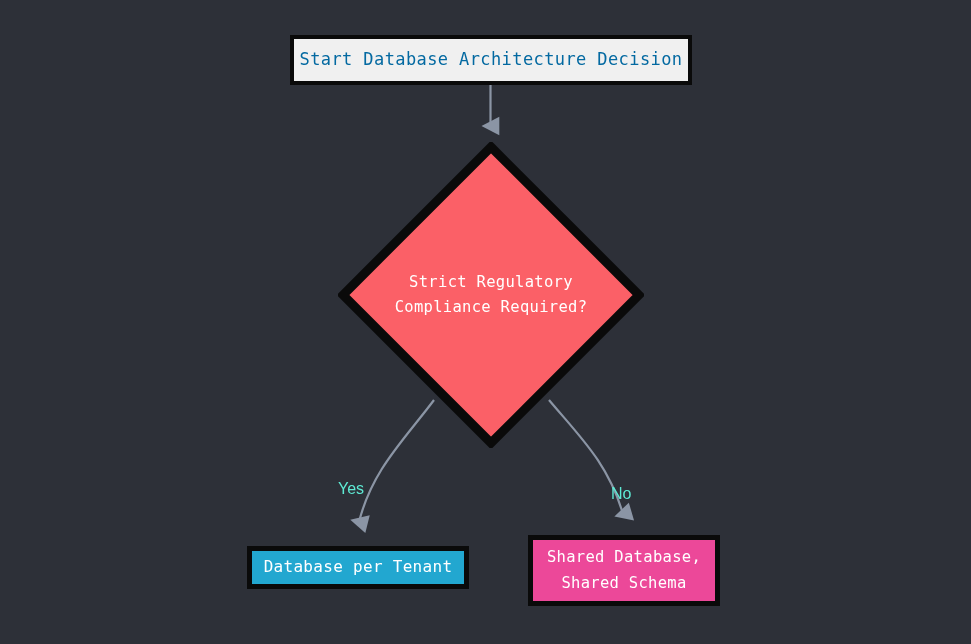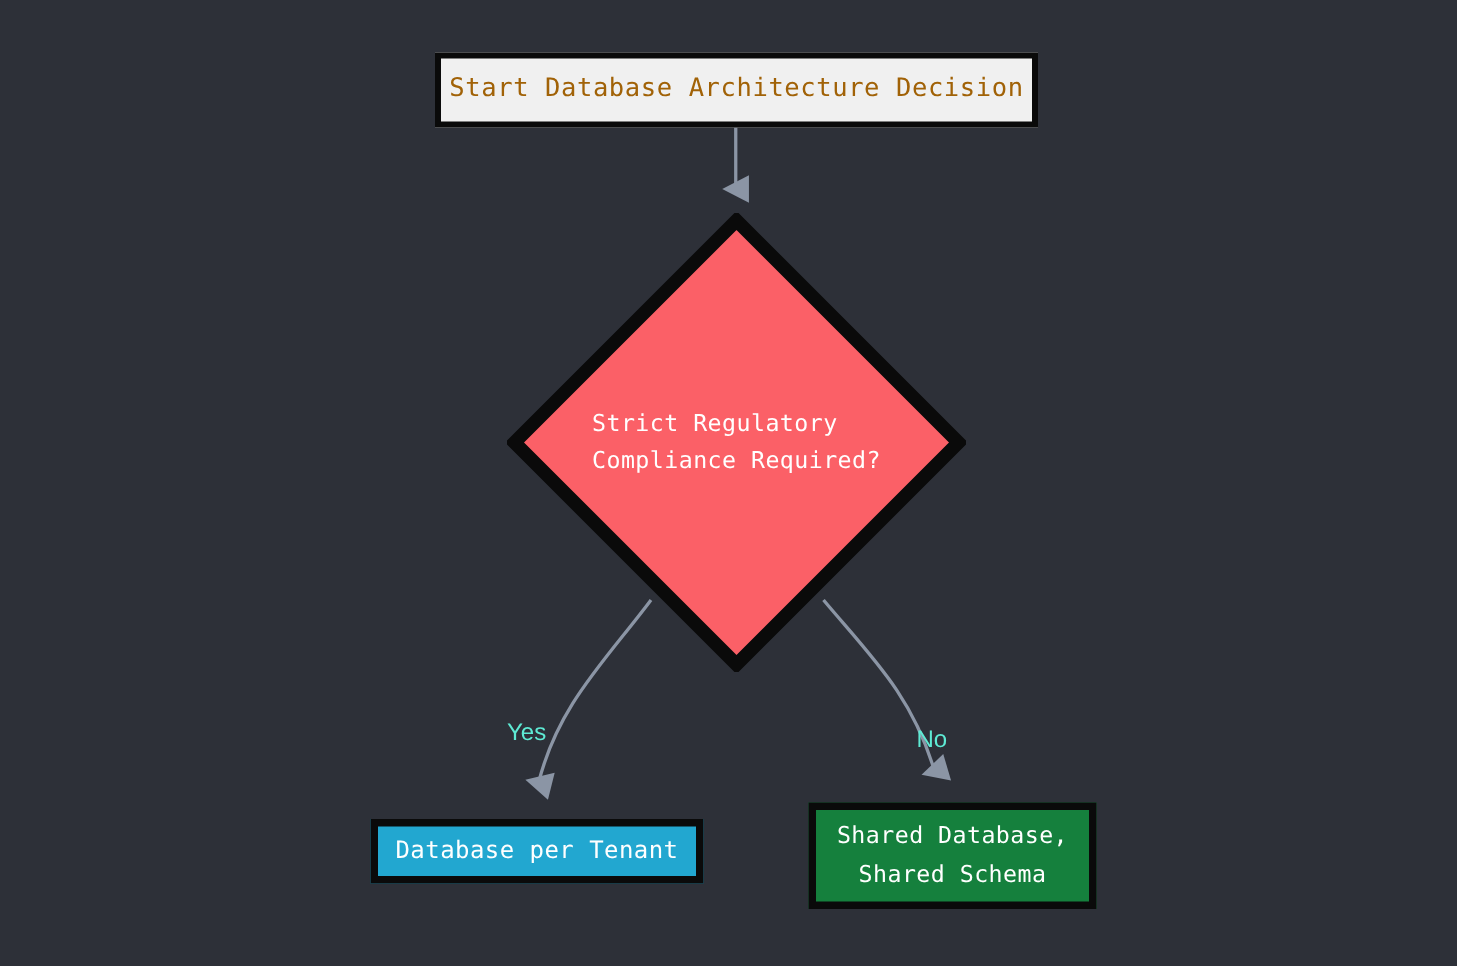--- a/index.html
+++ b/index.html
@@ -38,21 +38,21 @@
     z-index: 3;
   }
   
   #node-start {
     left: 290px;
     top: 35px;
     width: 402px;
     height: 50px;
     background: #f0f0f0;
     border: 4px solid #0a0a0a;
-    color: #a16207;
+    color: #0369a1;
     font-size: 17px;
     letter-spacing: 0.4px;
     line-height: 1.25;
   }
   
   #node-decision-wrap {
     position: absolute;
     left: 338px;
     top: 142px;
     width: 306px;
@@ -68,20 +68,21 @@
   }
   #node-decision-label {
     position: absolute;
     left: 0;
     top: 0;
     width: 306px;
     height: 306px;
     display: flex;
     align-items: center;
     justify-content: center;
+    text-align: center;
     color: #ffffff;
     font-family: "DejaVu Sans Mono", monospace;
     font-size: 15.5px;
     line-height: 1.62;
     letter-spacing: 0.3px;
     white-space: pre;
     pointer-events: none;
   }
   
   #node-db-per-tenant {
@@ -95,27 +96,26 @@
     font-size: 16px;
     letter-spacing: 0.3px;
     line-height: 1.3;
   }
   
   #node-shared-db {
     left: 528px;
     top: 535px;
     width: 192px;
     height: 71px;
-    background: #15803d;
+    background: #ec4899;
     border: 5px solid #0a0a0a;
     color: #ffffff;
     font-size: 15.5px;
     letter-spacing: 0.3px;
     line-height: 1.62;
-    margin-left: 11px;
   }
   .edge-label {
     position: absolute;
     font-family: "Liberation Sans", sans-serif;
     font-size: 16px;
     color: #5eead4;
     z-index: 4;
     white-space: pre;
   }
   #edge-label-yes {

